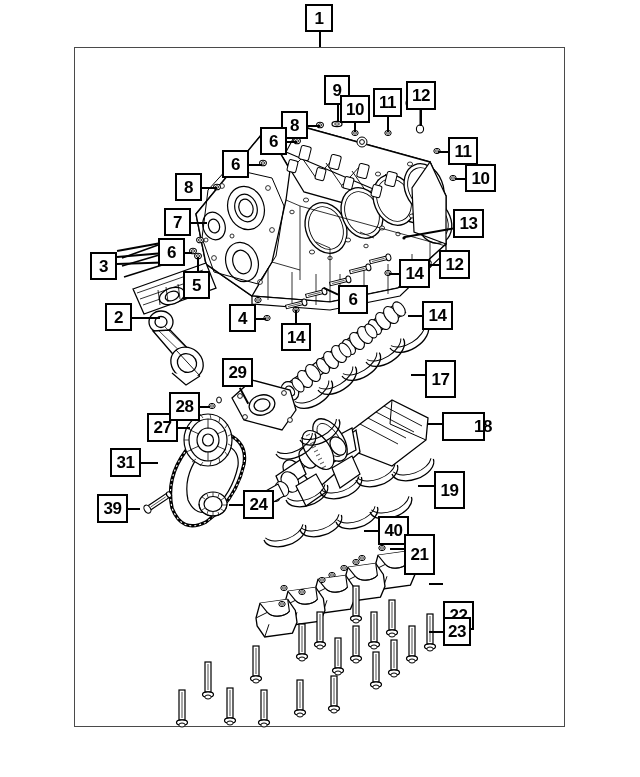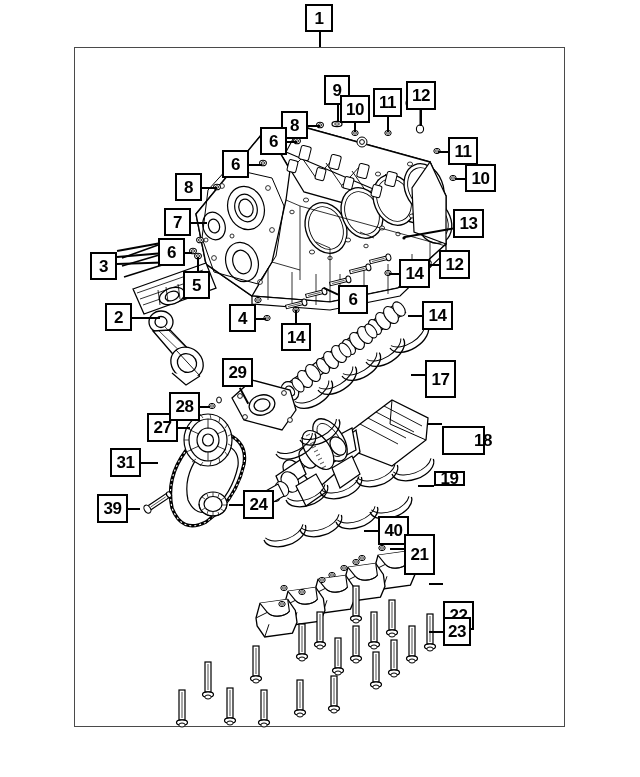--- a/index.html
+++ b/index.html
@@ -527,23 +527,23 @@
       <div class="callout sz2" style="left: 399px; top: 259px; width: 31px; height: 29px;">14</div>
       <div class="leader h" style="left: 429px; top: 264px; width: 10px;"></div>
       <div class="callout sz2" style="left: 439px; top: 250px; width: 31px; height: 29px;">12</div>
       <div class="leader-d" style="left: 453px; top: 228px; width: 50px; transform: rotate(170deg);"></div>
       <div class="callout sz2" style="left: 453px; top: 209px; width: 31px; height: 29px;">13</div>
       <div class="leader h" style="left: 408px; top: 315px; width: 14px;"></div>
       <div class="callout sz2" style="left: 422px; top: 301px; width: 31px; height: 29px;">14</div>
       <div class="leader h" style="left: 411px; top: 374px; width: 14px;"></div>
       <div class="callout sz2" style="left: 425px; top: 360px; width: 31px; height: 38px;">17</div>
       <div class="leader h" style="left: 428px; top: 423px; width: 14px;"></div>
-      <div class="callout sz2" style="left: 442px; top: 426px; width: 31px; height: 29px; padding-left: 39px;">18</div>
+      <div class="callout sz2" style="left: 442px; top: 412px; width: 31px; height: 29px; padding-left: 39px;">18</div>
       <div class="leader h" style="left: 418px; top: 485px; width: 16px;"></div>
-      <div class="callout sz2" style="left: 434px; top: 471px; width: 31px; height: 15px;">19</div>
+      <div class="callout sz2" style="left: 434px; top: 471px; width: 31px; height: 38px;">19</div>
       <div class="leader h" style="left: 364px; top: 530px; width: 14px;"></div>
       <div class="callout sz2" style="left: 378px; top: 516px; width: 31px; height: 29px;">40</div>
       <div class="leader h" style="left: 390px; top: 548px; width: 14px;"></div>
       <div class="callout sz2" style="left: 404px; top: 534px; width: 31px; height: 41px;">21</div>
       <div class="leader h" style="left: 429px; top: 583px; width: 14px;"></div>
       <div class="callout sz2" style="left: 443px; top: 601px; width: 31px; height: 29px;">22</div>
       <div class="leader h" style="left: 429px; top: 631px; width: 14px;"></div>
       <div class="callout sz2" style="left: 443px; top: 617px; width: 28px; height: 29px;">23</div>
       <div class="leader h" style="left: 229px; top: 504px; width: 14px;"></div>
       <div class="callout sz2" style="left: 243px; top: 490px; width: 31px; height: 29px;">24</div>

